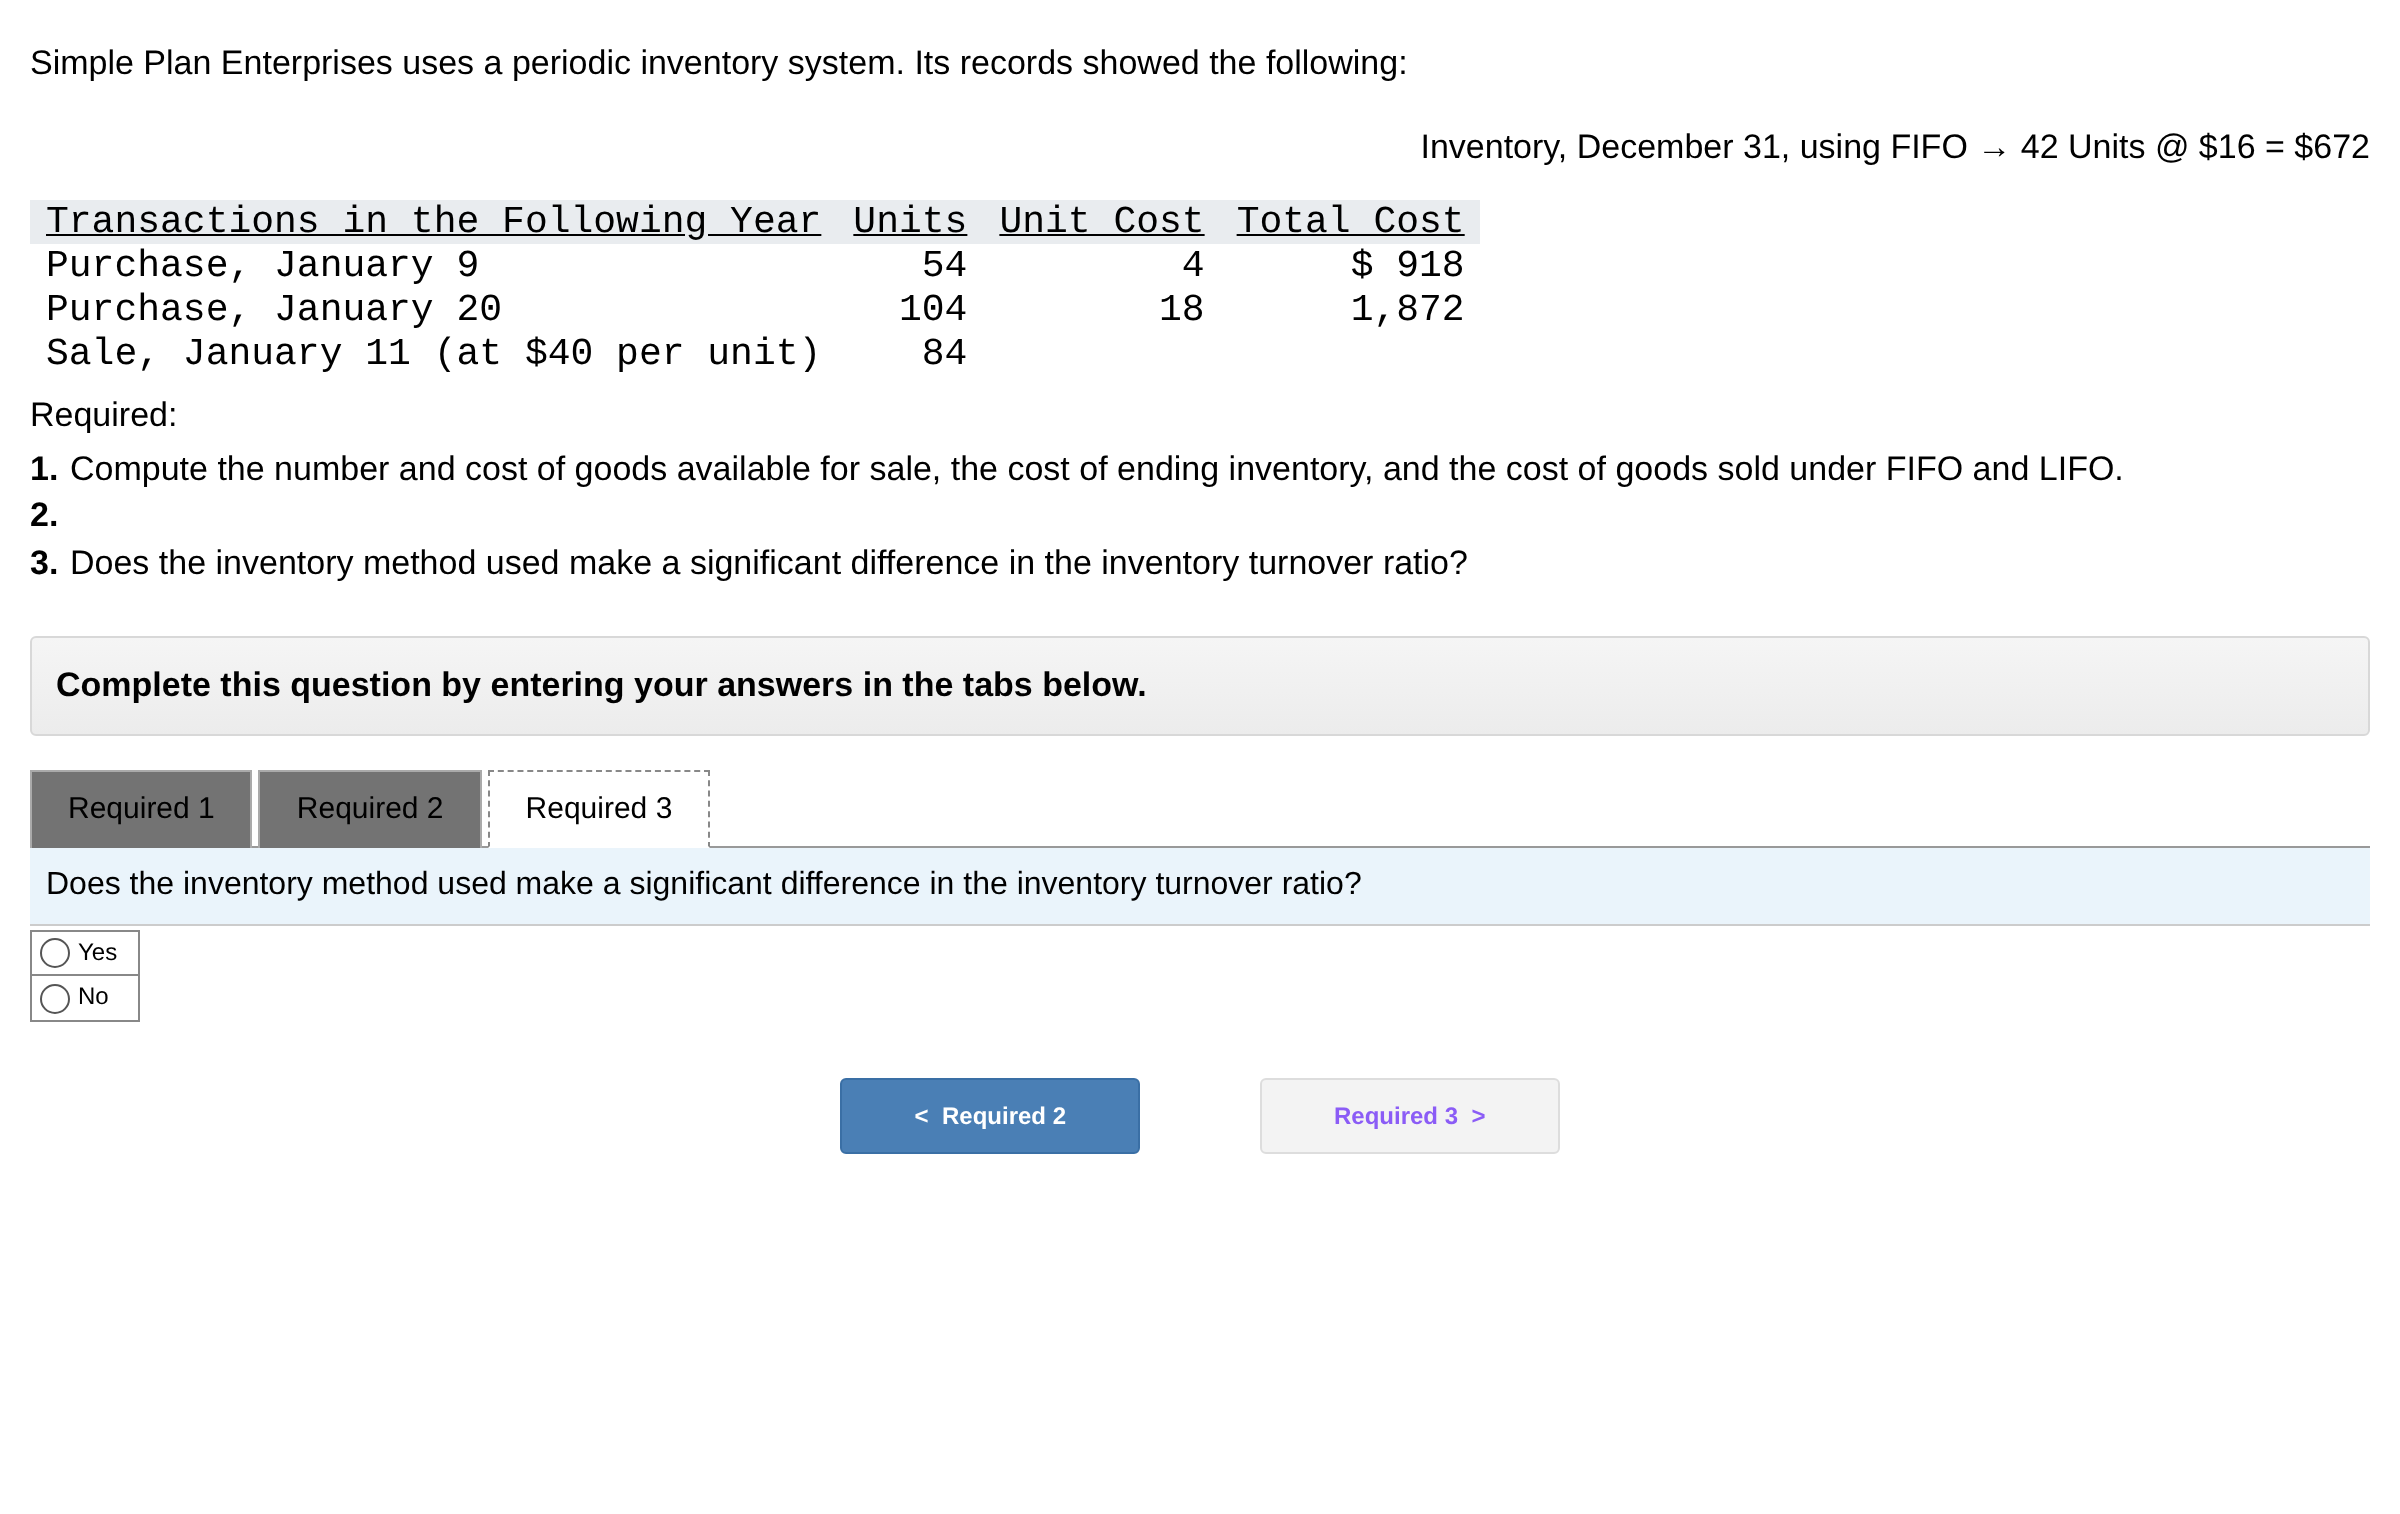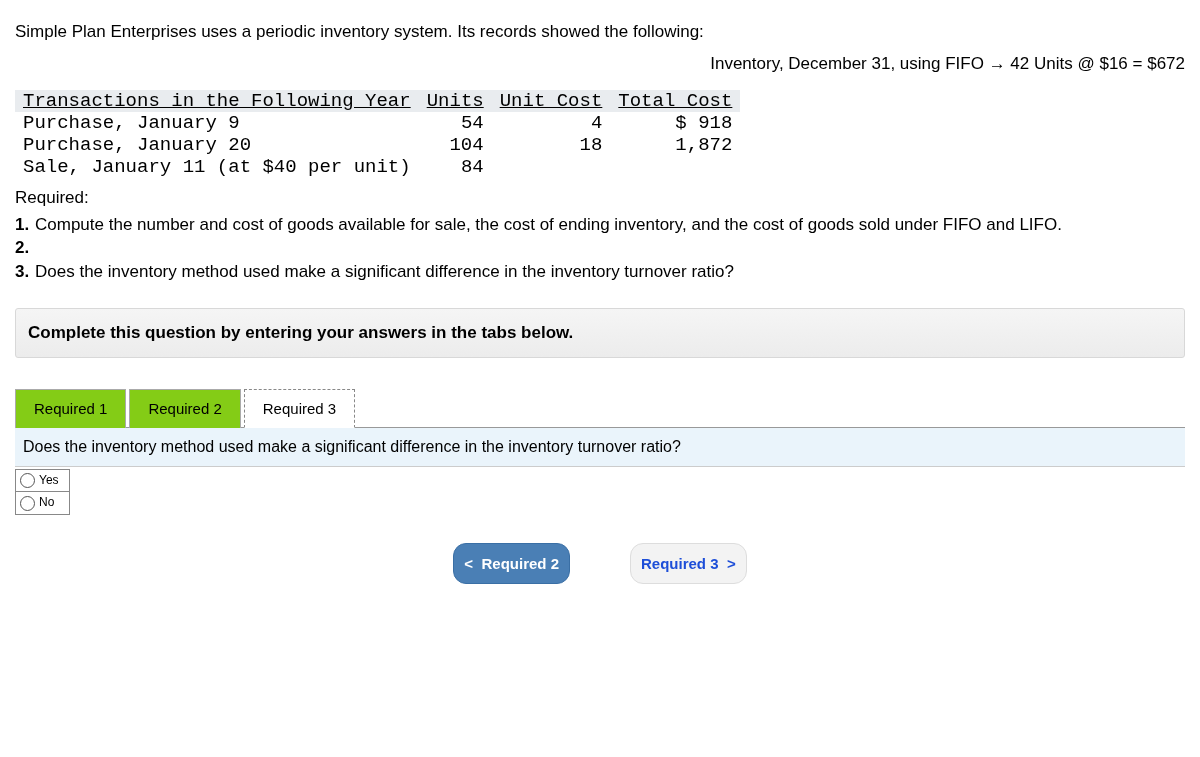--- a/index.html
+++ b/index.html
@@ -8,21 +8,21 @@
       box-sizing: border-box;
     }
     body {
       font-family: Arial, Helvetica, sans-serif;
       font-size: 17px;
       color: #000;
       padding: 20px 15px;
       background: #fff;
     }
     .intro {
-      margin-bottom: 8px;
+      margin-bottom: 18px;
       line-height: 1.4;
     }
     .inventory-info {
       margin-bottom: 14px;
       line-height: 1.4;
       text-align: right;
     }
     .trans-table {
       font-family: 'Courier New', Courier, monospace;
       font-size: 19px;
@@ -54,31 +54,31 @@
     .req-list .num-label {
       font-weight: bold;
       min-width: 20px;
     }
     .instruction-bar {
       background: linear-gradient(#f5f5f5, #ececec);
       border: 1px solid #d8d8d8;
       border-radius: 3px;
       padding: 14px 12px;
       font-weight: bold;
-      margin-bottom: 30px;
+      margin-bottom: 16px;
     }
     .tabs {
       display: flex;
       border-bottom: 1px solid #999;
       margin-bottom: 0;
     }
     .tab {
       border: 1px solid #aaa;
       border-bottom: none;
-      background: #84cc16;
+      background: #737373;
       padding: 10px 18px;
       font-size: 15px;
       margin-right: 3px;
       cursor: pointer;
       position: relative;
       top: 1px;
     }
     .tab.active {
       border: 1px dashed #888;
       border-bottom: 1px solid #fff;
@@ -108,35 +108,35 @@
       border-radius: 50%;
       vertical-align: middle;
       margin-right: 4px;
     }
     .nav-buttons {
       display: flex;
       justify-content: center;
       gap: 60px;
     }
     .nav-btn {
-      padding: 11px 10px;
-      font-size: 15px;
+      padding: 11px 36px;
+      font-size: 12px;
       font-weight: bold;
       border: 1px solid #ccc;
-      border-radius: 13px;
+      border-radius: 3px;
       cursor: pointer;
     }
     .nav-btn.prev {
       background: #4a7fb5;
       color: #fff;
       border-color: #3a6fa5;
     }
     .nav-btn.next {
       background: #f3f3f3;
-      color: #1d4ed8;
+      color: #8b5cf6;
       border-color: #ddd;
     }
     .chev {
       font-weight: bold;
     }
   </style>
 </head>
 <body>
 
 <div class="intro">Simple Plan Enterprises uses a periodic inventory system. Its records showed the following:</div>

